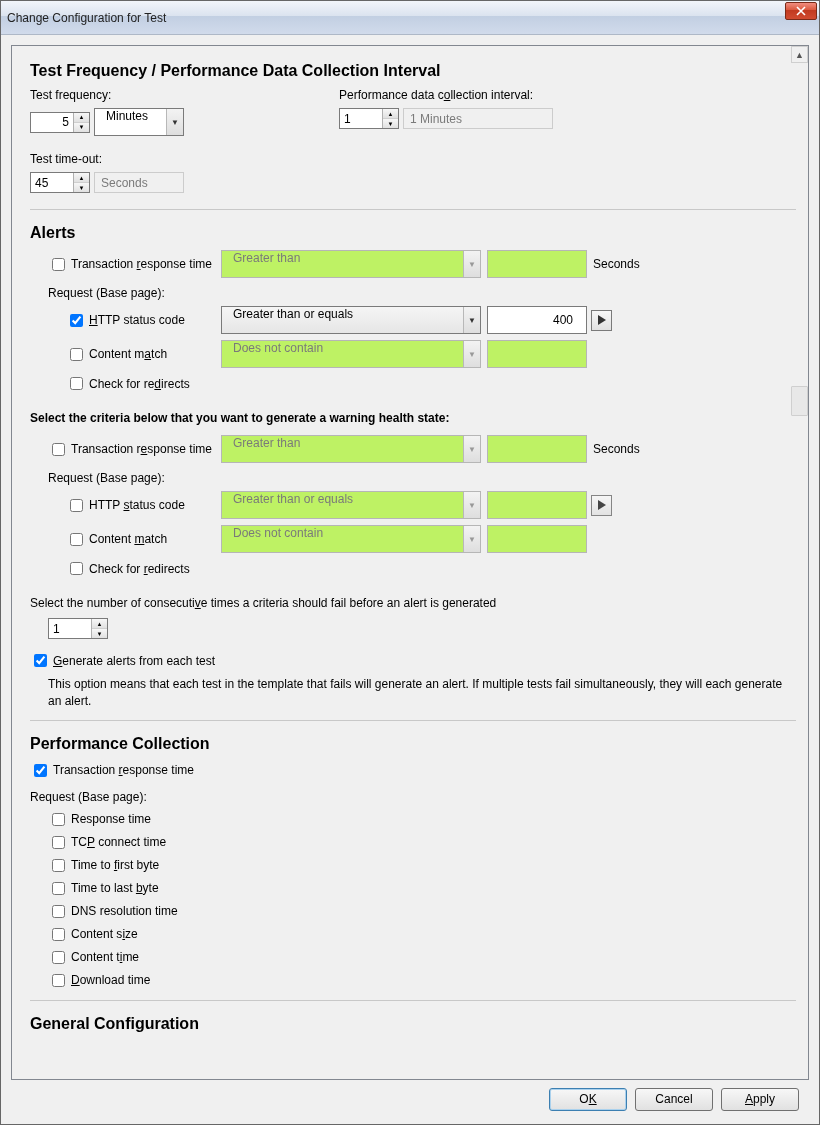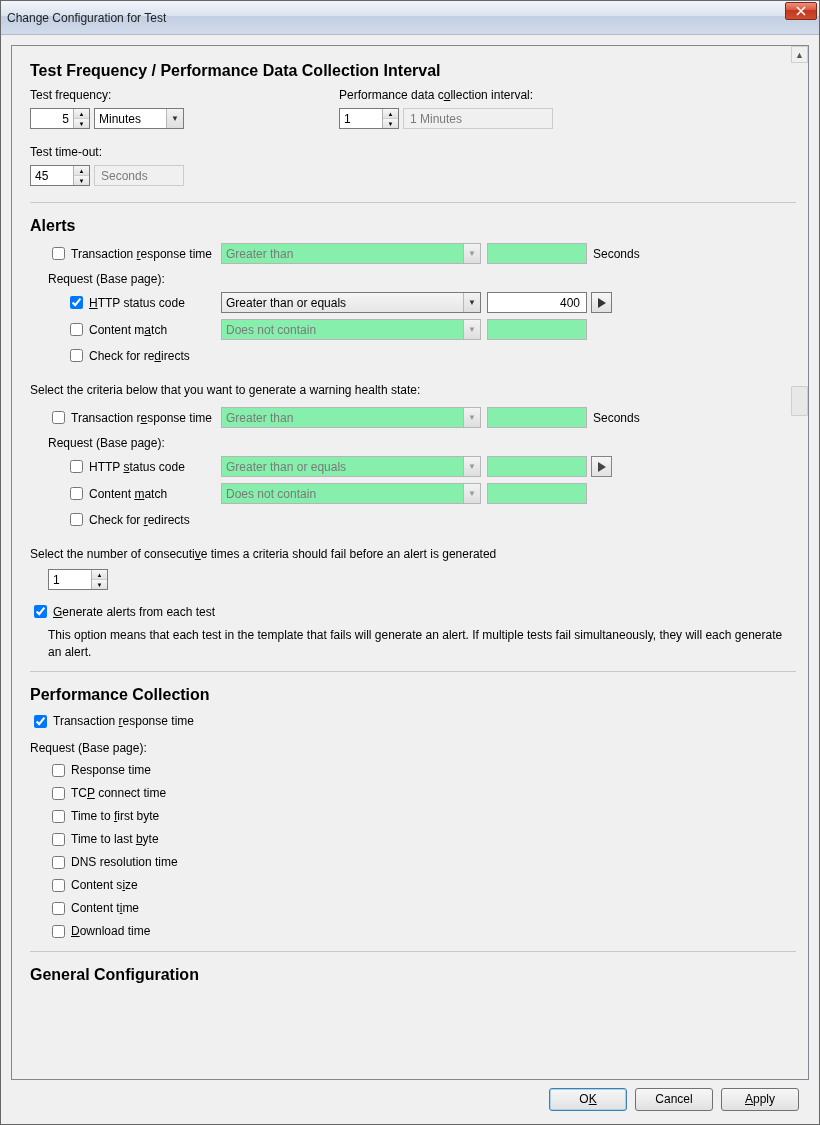--- a/index.html
+++ b/index.html
@@ -56,30 +56,30 @@
   }
   .spin input {
     border: none; width: 42px; text-align: right; padding: 0 4px; font-size: 12px; outline: none;
   }
   .spin-btns { display:flex; flex-direction:column; width:16px; border-left:1px solid #b0b0b0; }
   .spin-btns button {
     flex:1; border:none; background: linear-gradient(#f7f7f7,#e1e1e1); padding:0; cursor:pointer; font-size:6px; line-height:1;
   }
   .spin-btns button:first-child { border-bottom:1px solid #cfcfcf; }
   .combo, .combo-dis, .textbox, .textbox-dis {
-    height: 21px; border: 1px solid #7a7a7a; background: #fff; font-size: 12px;
-    display: inline-flex; align-items: center; padding: 0 4px; position: relative;
+    height: 28px; border: 1px solid #7a7a7a; background: #fff; font-size: 12px;
+    display: inline-flex; padding: 0 11px; position: relative;
   }
   .combo { cursor: pointer; }
   .combo .arrow, .combo-dis .arrow {
     position: absolute; right: 0; top: 0; bottom: 0; width: 17px;
     background: linear-gradient(#f3f3f3,#dedede); border-left: 1px solid #b8b8b8;
     display:flex; align-items:center; justify-content:center; font-size: 8px; color:#333;
   }
-  .combo-dis, .textbox-dis { background: #86efac; color: #7a7a7a; border-color:#b6b6b6; }
+  .combo-dis, .textbox-dis { background: #bef264; color: #7a7a7a; border-color:#b6b6b6; }
   .combo-dis .arrow { color: #999; }
   .textbox input { border:none; background:transparent; width:100%; font-size:12px; text-align:right; outline:none; }
   .textbox-dis { }
   .static-box {
     height: 21px; border: 1px solid #cccccc; background: #f0f0f0; font-size:12px;
     display:inline-flex; align-items:center; padding: 0 6px; color:#7a7a7a;
   }
   hr.divider { border: none; border-top: 1px solid #c8c8c8; margin: 10px 0 14px 0; }
   .cb { width: 13px; height: 13px; margin-right: 6px; vertical-align: middle; }
   .cbrow { display:flex; align-items:center; font-size:12px; margin: 4px 0; }
@@ -220,21 +220,21 @@
           <span class="arrow">▼</span>
         </div>
         <div class="textbox-dis" style="width:100px; margin-left:6px;"></div>
       </div>
 
       <div class="row indent2">
         <input type="checkbox" class="cb" style="">
         <span>Check for re<u>d</u>irects</span>
       </div>
 
-      <div class="label" style="margin:18px 0 10px 0;">Select the criteria below that you want to generate a warning health state:</div>
+      <div class="label" style="margin:18px 0 10px 0;font-weight:bold;">Select the criteria below that you want to generate a warning health state:</div>
 
       <div class="row indent1">
         <input type="checkbox" class="cb" style="">
         <span style="width:150px;">Transaction r<u>e</u>sponse time</span>
         <div class="combo-dis" style="width:260px;">
           <span>Greater than</span>
           <span class="arrow">▼</span>
         </div>
         <div class="textbox-dis" style="width:100px; margin-left:6px;"></div>
         <span class="unit-txt">Seconds</span>

